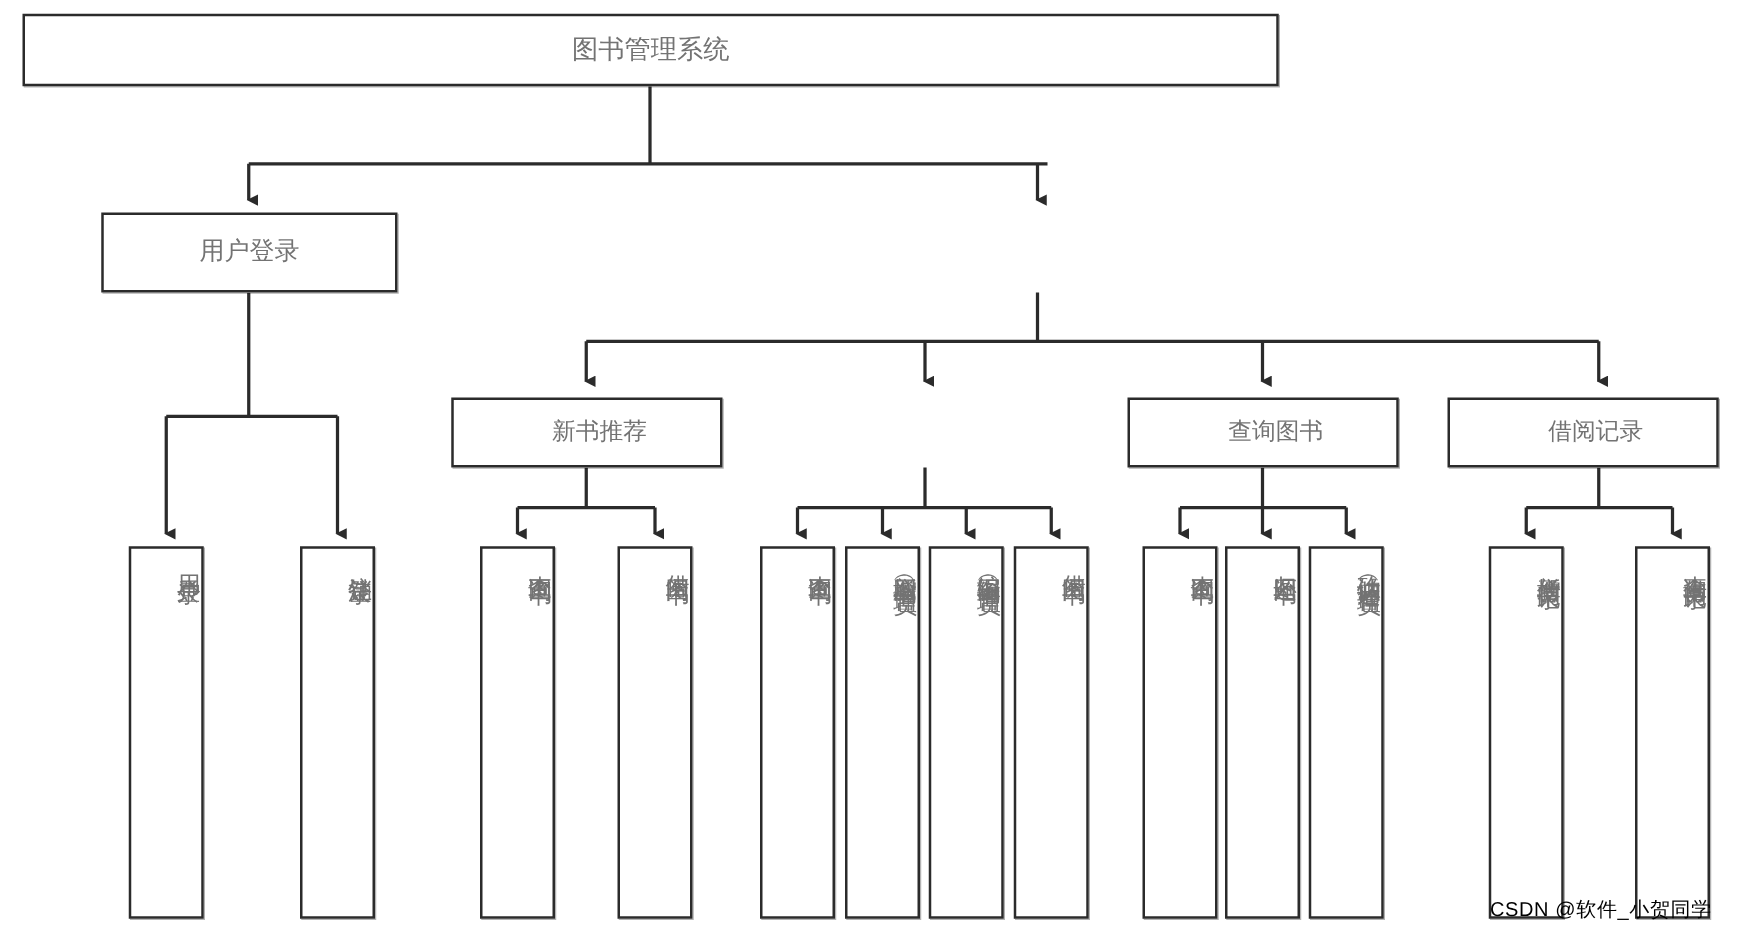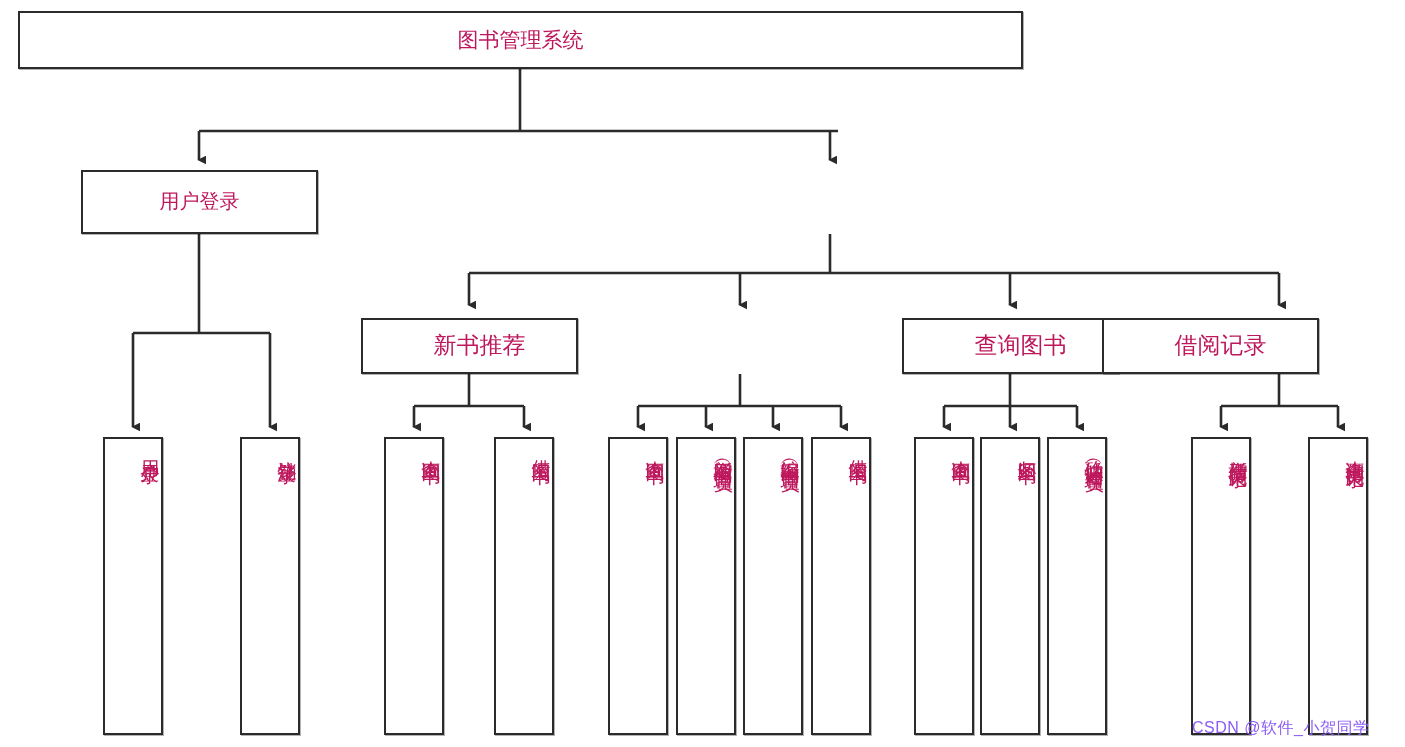--- a/index.html
+++ b/index.html
@@ -30,46 +30,46 @@
     position: absolute;
     box-sizing: border-box;
     background: #ffffff;
     border: 2px solid #2b2b2b;
     display: flex;
     align-items: center;
     justify-content: center;
     box-shadow: 1px 1px 0 rgba(0,0,0,0.30);
   }
   .node-label {
-    color: #be185d;
+    color: #737373;
     line-height: 1.18;
     text-align: center;
     white-space: nowrap;
   }
   .node.root .node-label { font-size: 21px; }
   .node.level1 .node-label { font-size: 20px; }
-  .node.level2 .node-label { font-size: 23px; margin-left: 20px; }
+  .node.level2 .node-label { font-size: 19px; margin-left: 20px; }
   .node.leaf {
     align-items: flex-start;
     padding-top: 6px;
   }
   .node.leaf .node-label {
     font-size: 19px;
     writing-mode: vertical-rl;
     text-orientation: upright;
     letter-spacing: 2px;
     white-space: pre;
     width: 100%;
     display: block;
     text-align: center;
   }
   .watermark {
     position: absolute;
     font-size: 16px;
-    color: #8b5cf6;
+    color: #000000;
     letter-spacing: 0.5px;
     white-space: nowrap;
     user-select: none;
   }
 </style>
 </head>
 <body>
 
 <div id="canvas">
 
@@ -131,21 +131,21 @@
   <div class="node level1" style="left:81px; top:170px; width:237px; height:64px;">
     <span class="node-label">用户登录</span>
   </div>
 
   <div class="node level2" style="left:361px; top:318px; width:217px; height:56px;">
     <span class="node-label">新书推荐</span>
   </div>
   <div class="node level2" style="left:902px; top:318px; width:217px; height:56px;">
     <span class="node-label">查询图书</span>
   </div>
-  <div class="node level2" style="left:1102px; top:318px; width:217px; height:56px;">
+  <div class="node level2" style="left:1158px; top:318px; width:217px; height:56px;">
     <span class="node-label">借阅记录</span>
   </div>
 
   <div class="node leaf" style="left:103px; top:437px; width:60px; height:298px;">
     <span class="node-label">用户登录</span>
   </div>
   <div class="node leaf" style="left:240px; top:437px; width:60px; height:298px;">
     <span class="node-label">注销登录</span>
   </div>
 

